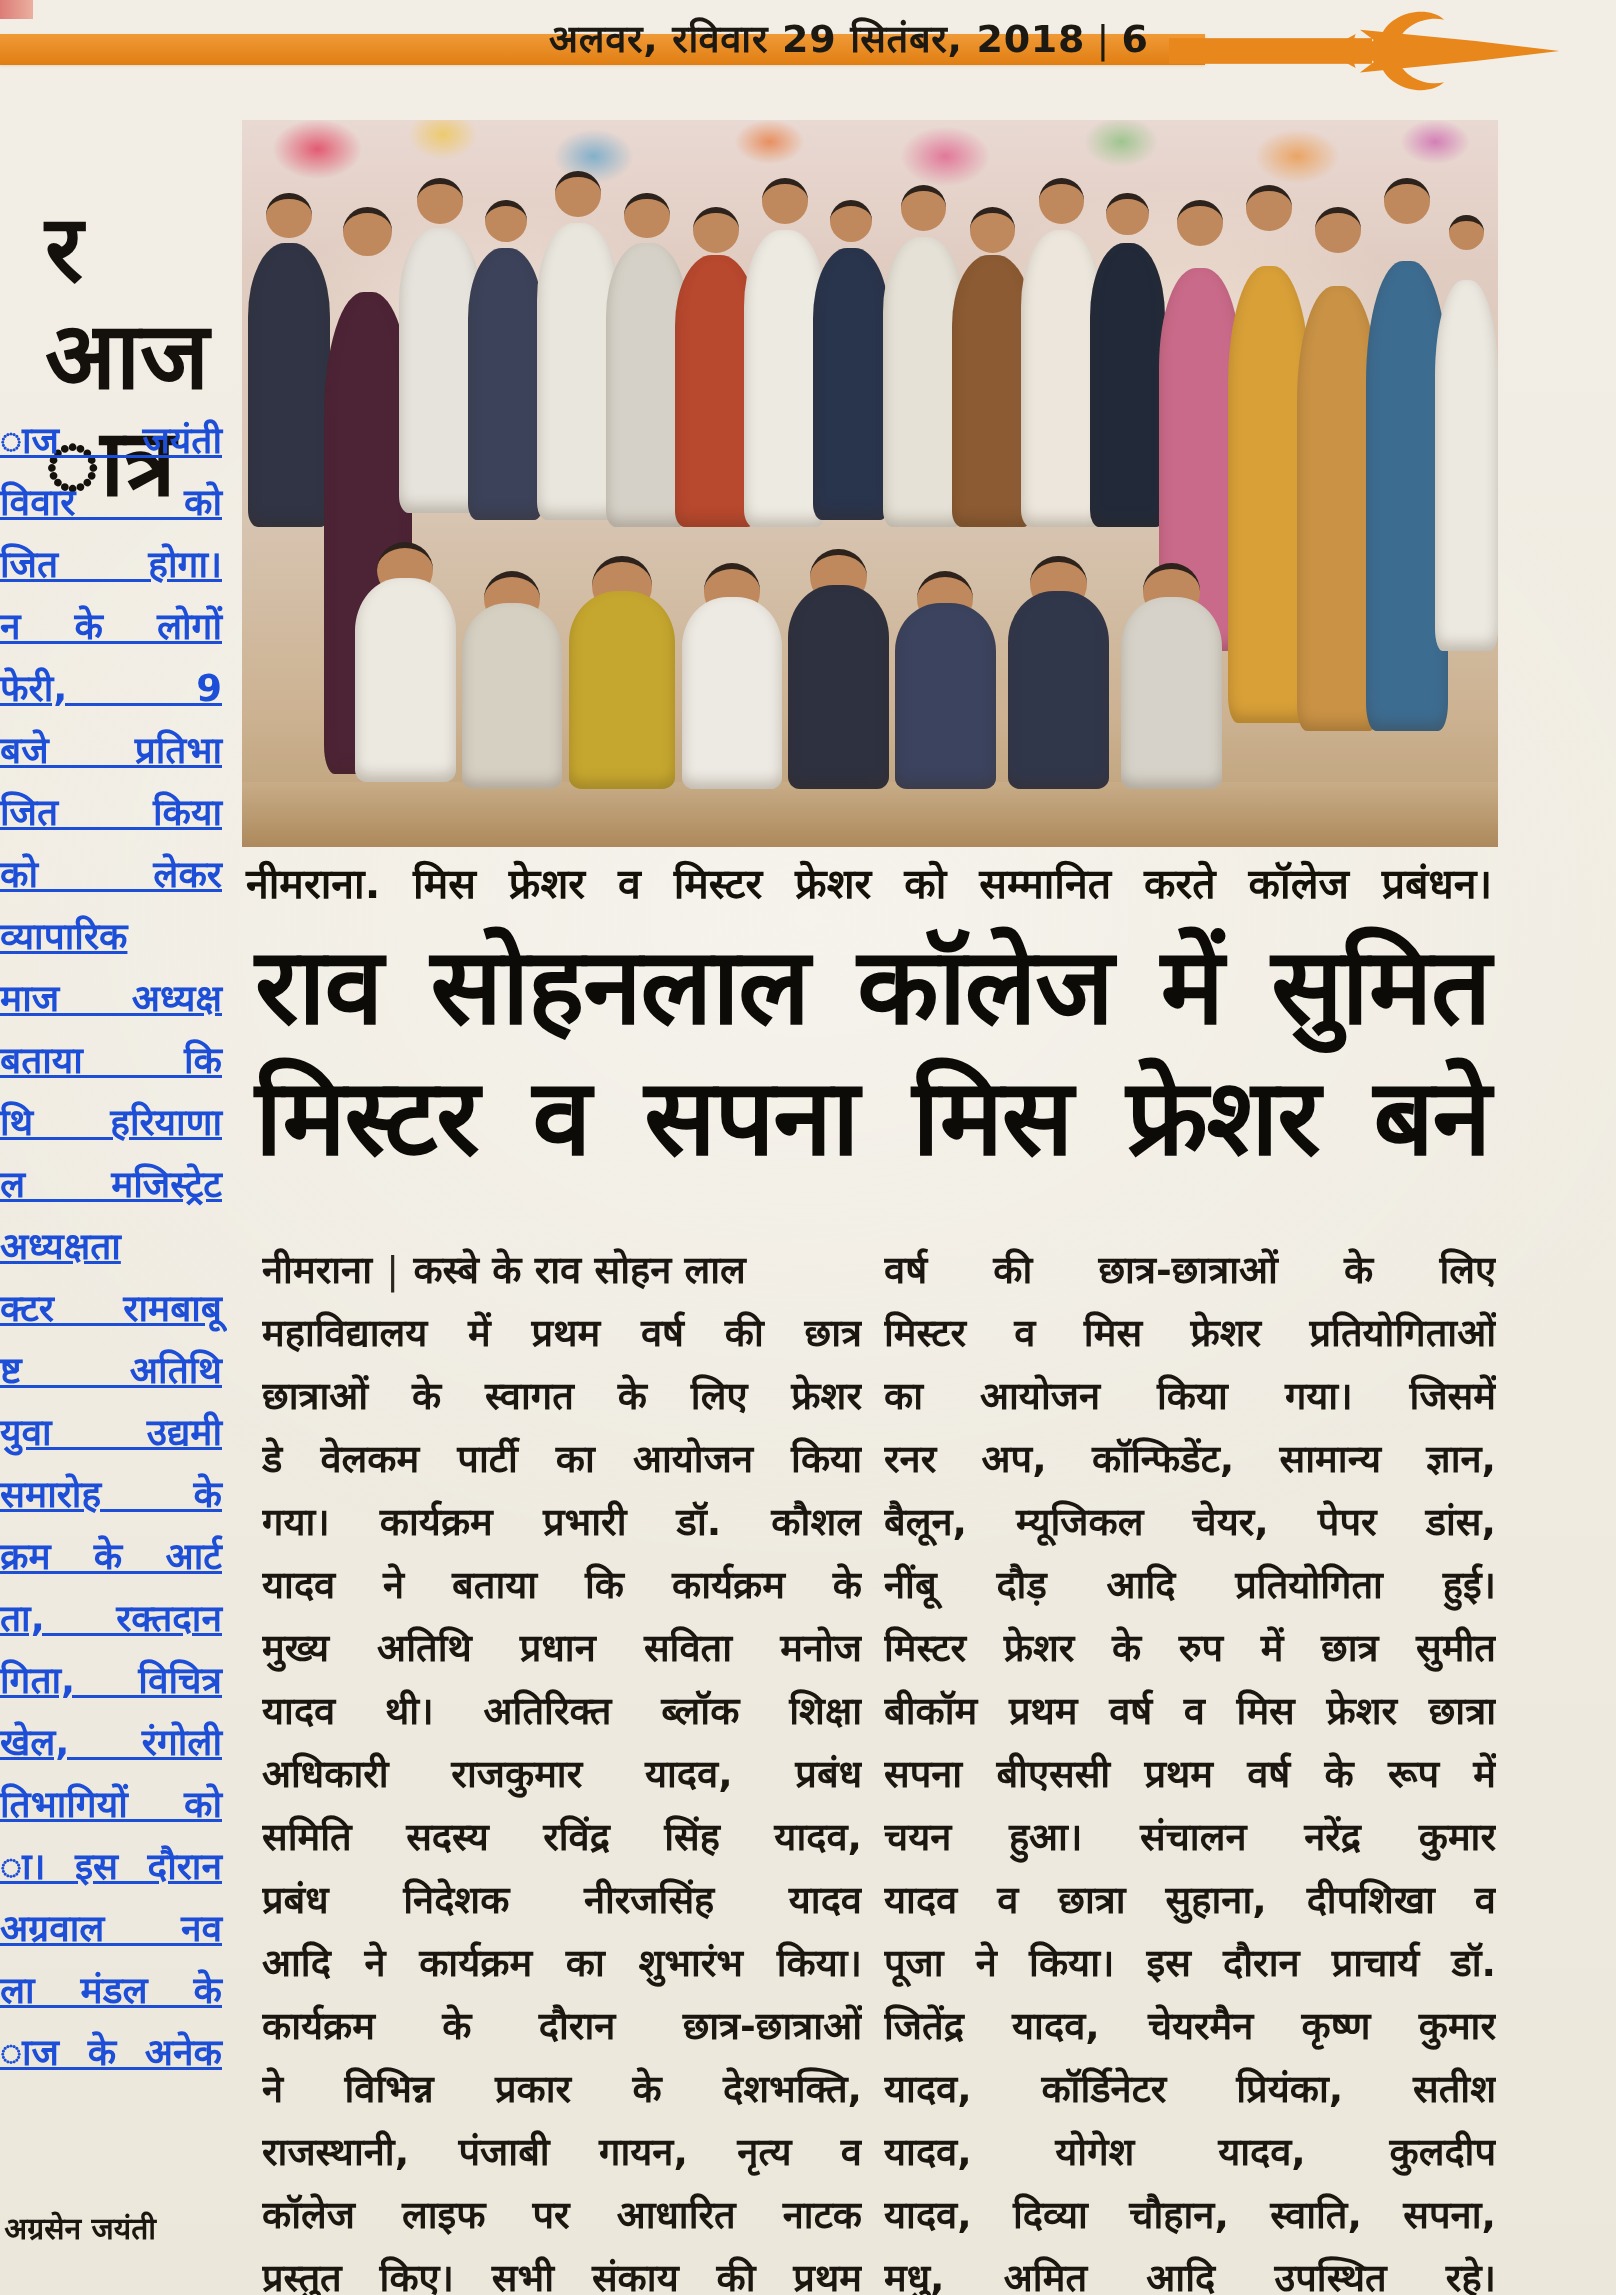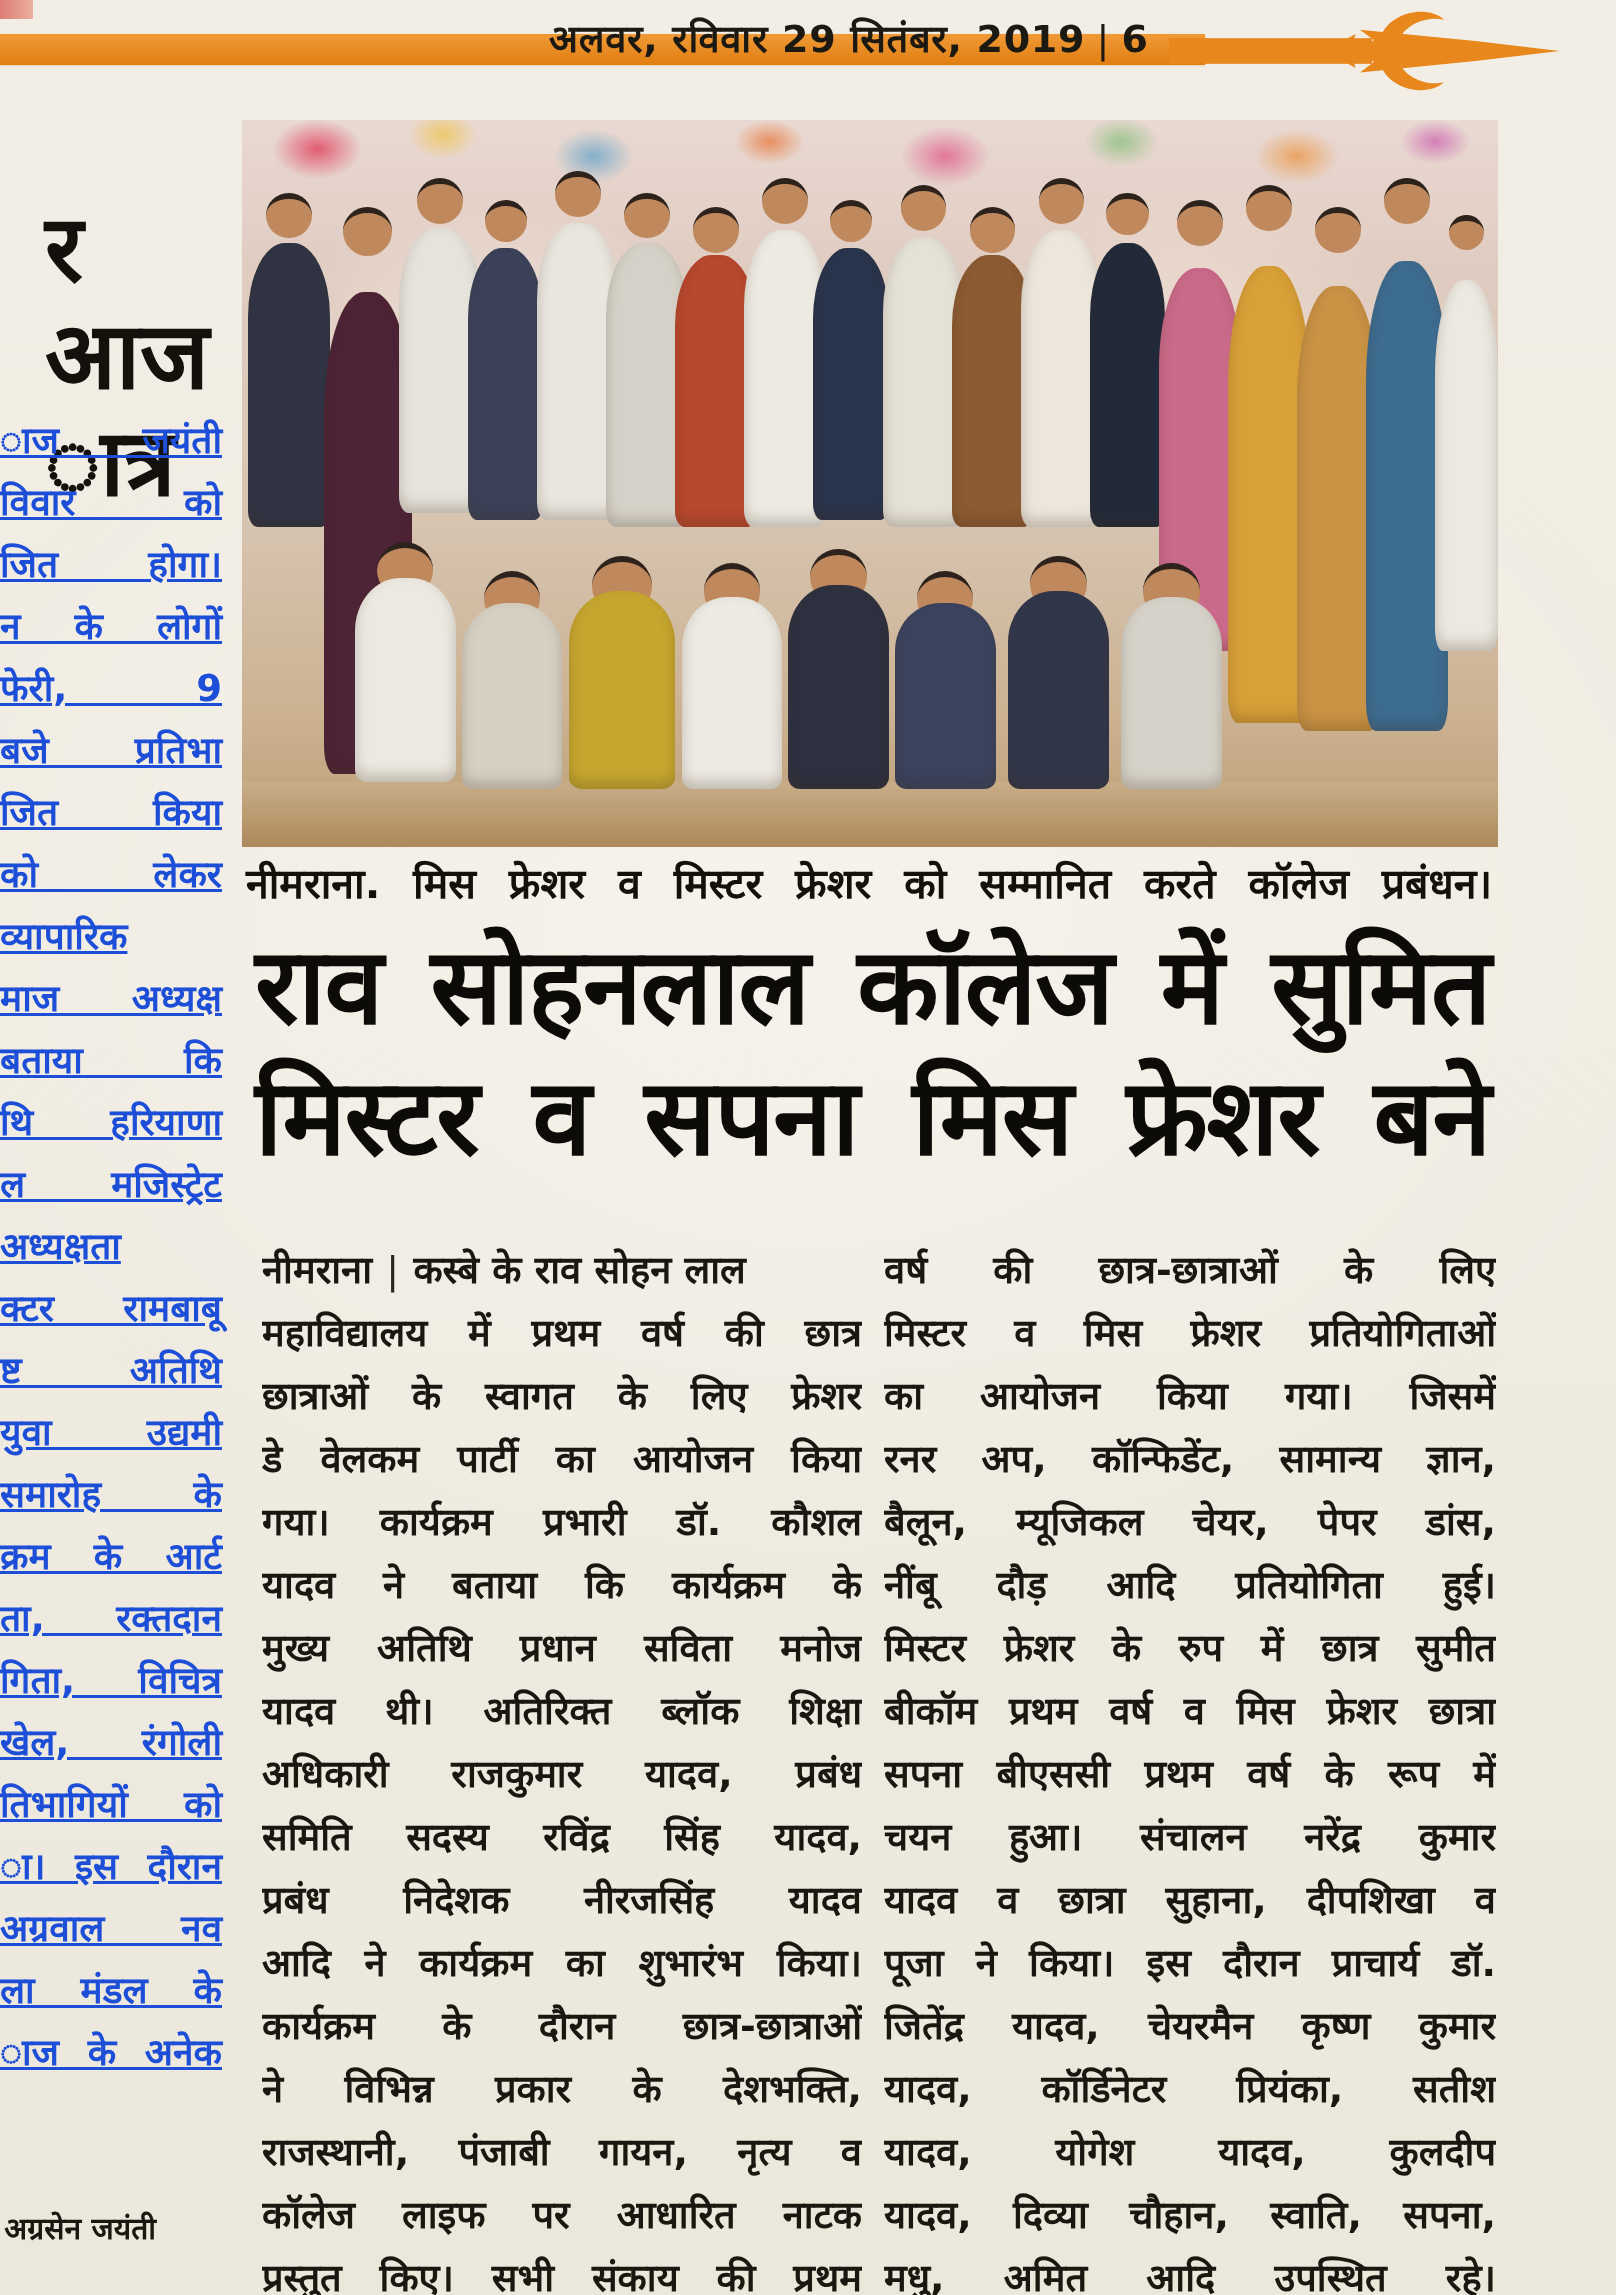--- a/index.html
+++ b/index.html
@@ -88,21 +88,21 @@
   <svg class="ornament" viewBox="0 0 560 140" xmlns="http://www.w3.org/2000/svg">
     <rect x="0" y="52" width="285" height="36" fill="#e8871c"></rect>
     <polygon points="218,70 262,46 254,70 262,94" fill="#e8871c"></polygon>
     <path d="M296,54 C306,16 362,4 386,26 C360,20 330,34 322,56 Z" fill="#e8871c"></path>
     <path d="M296,86 C306,124 362,136 386,114 C360,120 330,106 322,84 Z" fill="#e8871c"></path>
     <circle cx="300" cy="70" r="20" fill="#e8871c"></circle>
     <polygon points="268,40 430,56 548,70 430,84 268,100 308,70" fill="#e8871c"></polygon>
   </svg>
 
   <div class="header-text">
-    <span>अलवर, रविवार 29 सितंबर, 2019</span><span class="sep">|</span><span>6</span>
+    <span>अलवर, रविवार 29 सितंबर, 2018</span><span class="sep">|</span><span>6</span>
   </div>
 
   <div class="leftcol">
     <div class="leftcol-head">र आज
 ात्र</div>
     <div class="leftcol-body">ाज जयंती
 विवार को
 जित होगा।
 न के लोगों
 फेरी, 9

